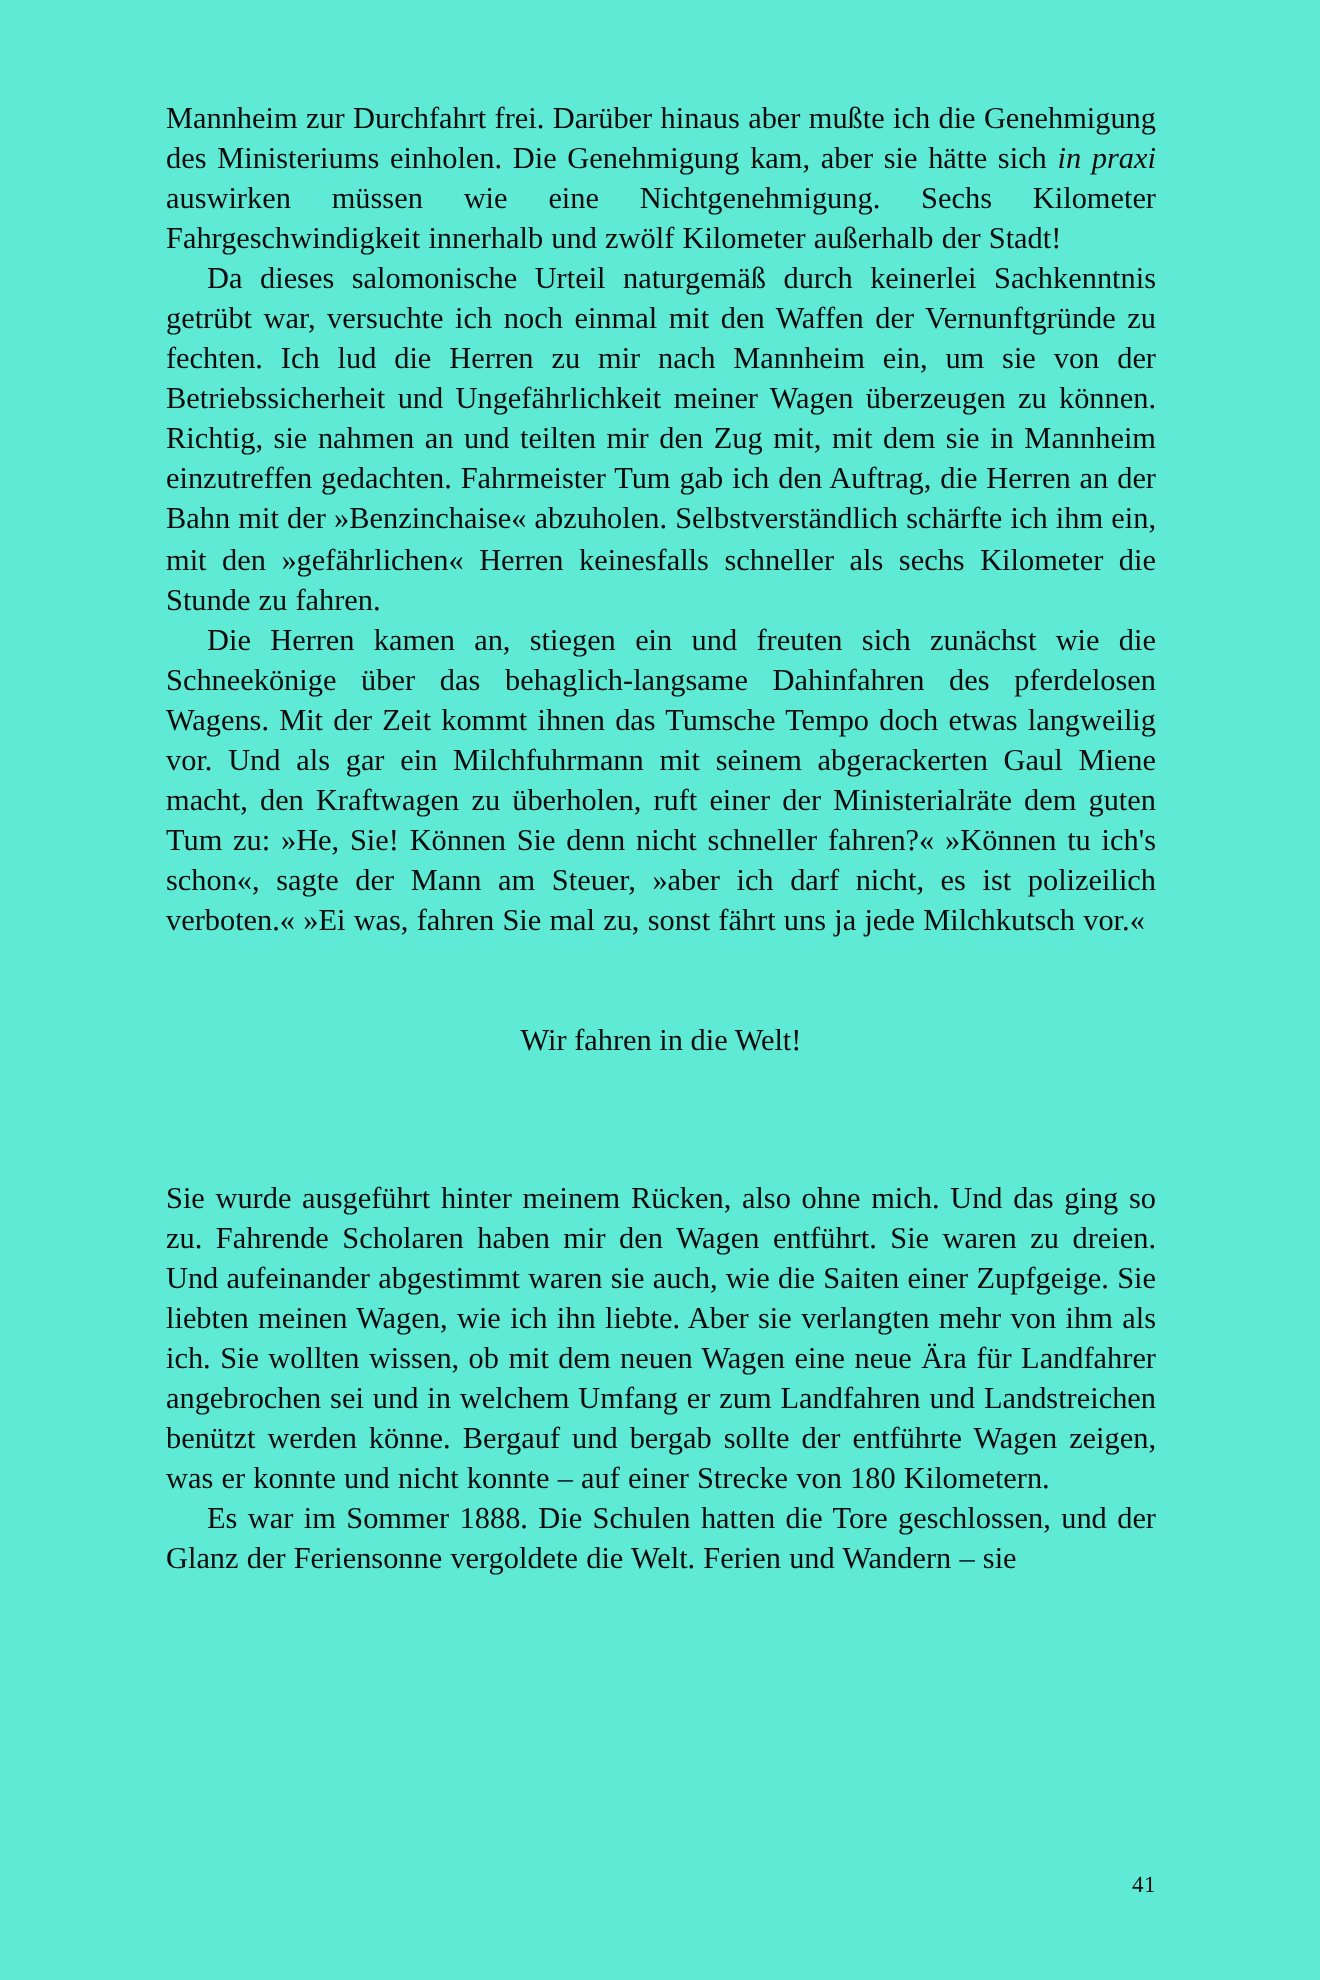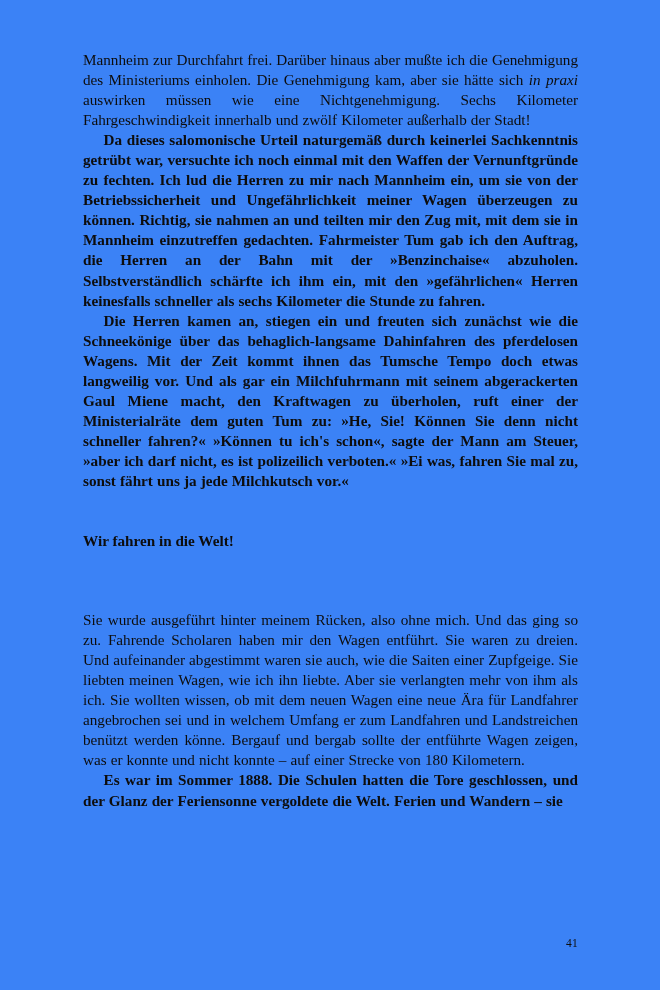--- a/index.html
+++ b/index.html
@@ -12,50 +12,49 @@
     height: 990px;
     font-family: "Liberation Serif", "DejaVu Serif", serif;
     color: #0d0d0d;
     -webkit-font-smoothing: antialiased;
   }
   .page {
     position: relative;
     width: 660px;
     height: 990px;
     box-sizing: border-box;
-    background: #3b82f6;
+    background: #5eead4;
     overflow: hidden;
   }
   .text-block {
     position: absolute;
     left: 83px;
     top: 50px;
     width: 495px;
   }
   p.para {
     margin: 0;
     text-align: justify;
     text-justify: inter-word;
     font-size: 15.2px;
     line-height: 20.05px;
     hyphens: none;
     -webkit-hyphens: none;
     word-spacing: 0.02em;
   }
   p.para.indent {
     text-indent: 1.35em;
-    font-weight: bold;
   }
   .ital {
     font-style: italic;
   }
   h2.heading {
     margin: 0;
-    text-align: left;
-    font-weight: bold;
+    text-align: center;
+    font-weight: normal;
     font-size: 15.2px;
     line-height: 20.05px;
   }
   .gap-before-h1 { height: 40px; }
   .gap-after-h1  { height: 27px; }
   .gap-after-h2  { height: 32px; }
   .folio {
     position: absolute;
     right: 82px;
     bottom: 40px;

